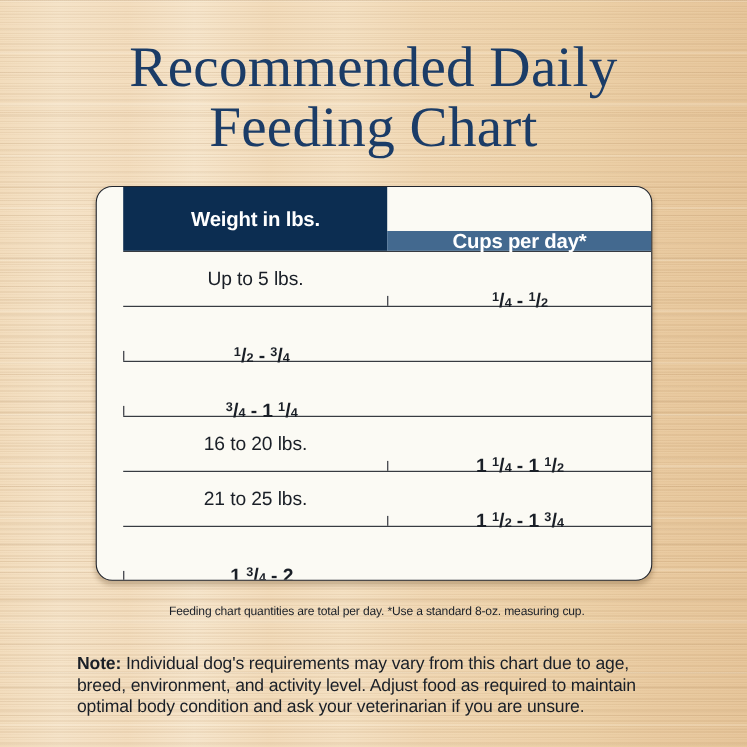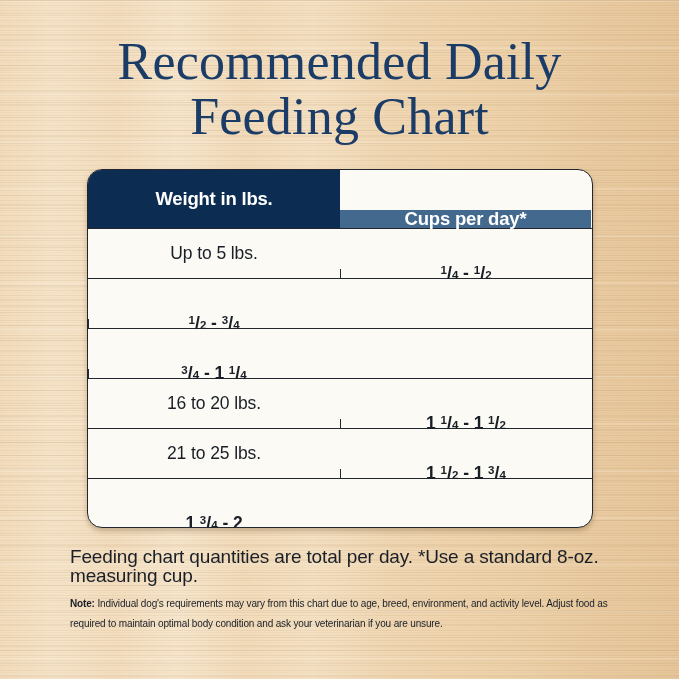--- a/index.html
+++ b/index.html
@@ -98,20 +98,21 @@
     left: 87px;
     top: 169px;
     width: 506px;
     height: 359px;
     border-radius: 15px;
     overflow: hidden;
     background: #fbfaf4;
     border: 1.6px solid #22262e;
     box-sizing: border-box;
     box-shadow: 0 3px 5px rgba(90,60,25,0.30);
+    padding-left: 24px;
   }
   .trow {
     display: flex;
     width: 100%;
     box-sizing: border-box;
   }
   .thead-row { height: 58px; }
   .tbody-row {
     height: 50px;
     border-top: 1.6px solid #22262e;
@@ -178,32 +179,33 @@
     position: relative;
     top: 0.04em;
   }
 
   
   #footnote {
     position: absolute;
     left: 70px;
     top: 547px;
     width: 545px;
-    font-size: 19px;
+    font-size: 11px;
     line-height: 19px;
     color: #1a1f27;
     font-weight: 500;
     letter-spacing: -0.15px;
+    text-align: center;
   }
   #note-block {
     position: absolute;
     left: 70px;
     top: 594px;
     width: 548px;
-    font-size: 10px;
+    font-size: 16px;
     line-height: 19.5px;
     color: #1a1f27;
     font-weight: 500;
     letter-spacing: -0.15px;
   }
   #note-block .note-label { font-weight: 700; }
 </style>
 </head>
 <body>
 

